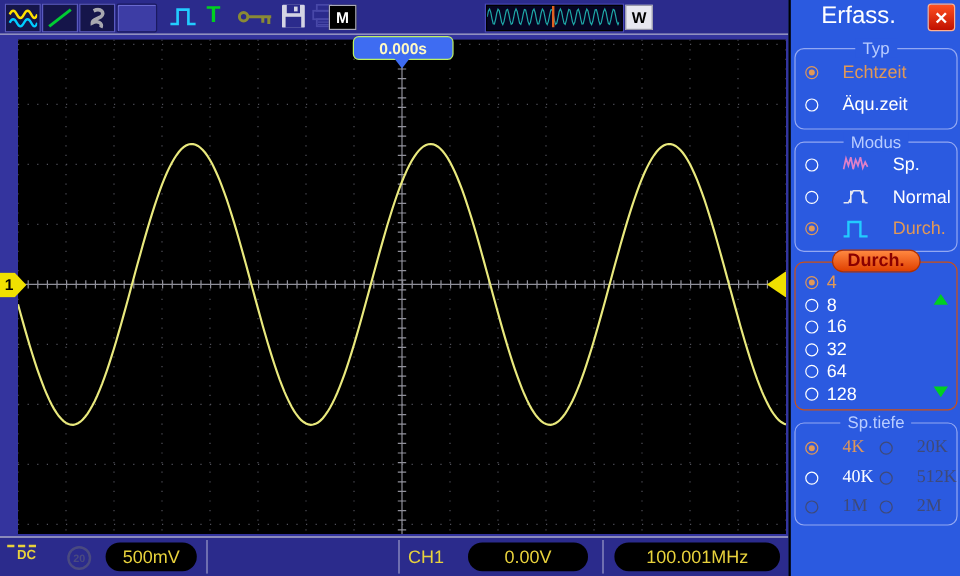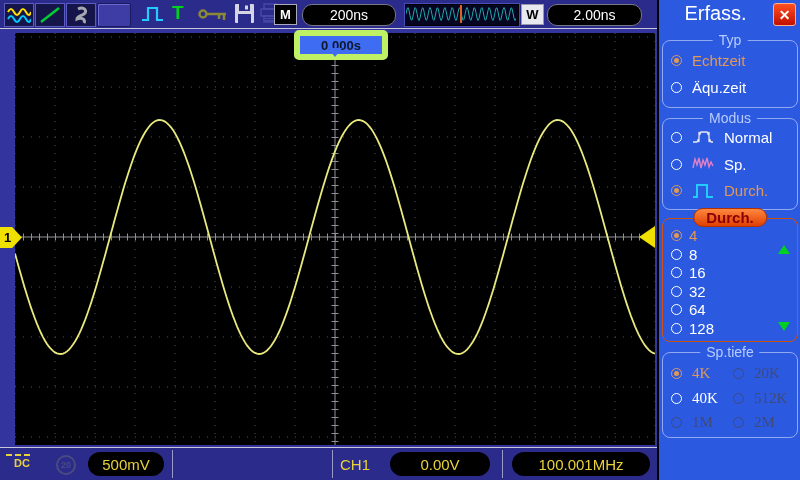--- a/index.html
+++ b/index.html
@@ -15,22 +15,22 @@
   .mwbox{position:absolute;top:4px;width:21px;height:19px;display:flex;align-items:center;justify-content:center;
          font-size:13px;font-weight:bold;}
   .m-box{left:274px;background:#000;color:#fff;border:1px solid #aab;}
   .w-box{left:521px;background:#e8e8f0;color:#000;border:1px solid #99a;}
   .pill{position:absolute;top:4px;height:20px;background:#000;border:1px solid #778;border-radius:10px;
         color:#fff;font-size:14px;display:flex;align-items:center;justify-content:center;}
   .preview{position:absolute;left:405px;top:4px;width:112px;height:20px;background:#050522;border:1px solid #000;box-shadow:0 0 0 1px #4a4ab8;}
   
   .display{position:absolute;left:0;top:29px;width:657px;height:418px;background:#34349e;}
   .graticule{position:absolute;left:15px;top:4px;width:640px;height:412px;background:#000;}
-  .timetab{position:absolute;left:294px;top:30px;width:82px;height:18px;background:#3e6cf2;border:6px solid #bef264;
-           border-radius:5px;color:#0f172a;font-size:13px;font-weight:bold;display:flex;align-items:center;justify-content:center;z-index:5;text-align:center;}
+  .timetab{position:absolute;left:294px;top:30px;width:82px;height:18px;background:#3e6cf2;border:1px solid #bef264;
+           border-radius:5px;color:#fef9c3;font-size:13px;font-weight:bold;display:flex;align-items:center;justify-content:center;z-index:5;text-align:center;}
   .timetab-ptr{position:absolute;left:328px;top:48px;width:0;height:0;border-left:7px solid transparent;
            border-right:7px solid transparent;border-top:9px solid #3e6cf2;z-index:5;}
   .ch-marker{position:absolute;left:0;top:227px;width:22px;height:21px;background:#f0e000;
            clip-path:polygon(0 0,55% 0,100% 50%,55% 100%,0 100%);color:#000;font-size:13px;font-weight:bold;
            display:flex;align-items:center;padding-left:4px;box-sizing:border-box;z-index:4;}
   .trig-marker{position:absolute;left:639px;top:226px;width:16px;height:22px;background:#f0e000;
            clip-path:polygon(100% 0,0 50%,100% 100%);z-index:4;}
   
   .dcicon{position:absolute;left:6px;top:6px;width:24px;text-align:right;}
   .dcicon .dash{height:0;border-top:2px dashed #e8d23c;margin-bottom:1px;}
@@ -51,21 +51,21 @@
   .group{position:absolute;left:3px;width:136px;border:1px solid #93a8f2;border-radius:8px;box-sizing:border-box;}
   .legend{position:absolute;top:-9px;left:50%;transform:translateX(-50%);background:#2b5ae0;padding:0 6px;
           color:#b8ccff;font-size:14px;white-space:nowrap;text-align:center;}
   .g-typ{top:40px;height:68px;}
   .g-modus{top:118px;height:92px;}
   .g-durch{top:218px;height:124px;border-color:#d05010;}
   .g-sptiefe{top:352px;height:86px;}
   .durch-pill{position:absolute;top:-11px;left:50%;transform:translateX(-50%);background:linear-gradient(#ff8840,#e04000);
           border:1px solid #b03000;border-radius:10px;padding:0 12px;color:#8a0000;font-size:15px;font-weight:bold;white-space:nowrap;}
   .rows{display:flex;flex-direction:column;justify-content:space-evenly;height:100%;padding-left:8px;box-sizing:border-box;}
-  .row{display:flex;align-items:center;gap:10px;font-size:15px;color:#fff;}
+  .row{display:flex;align-items:center;gap:20px;font-size:15px;color:#fff;}
   .radio{width:11px;height:11px;border:1px solid #fff;border-radius:50%;position:relative;flex:0 0 auto;box-sizing:border-box;}
   .sel{color:#e09858;}
   .sel .radio{border-color:#e09858;}
   .sel .radio::after{content:'';position:absolute;left:2px;top:2px;width:5px;height:5px;background:#e09858;border-radius:50%;}
   .dis{color:#3f4a78;}
   .dis .radio{border-color:#3f4a78;}
   .durch-rows{padding:8px 0 4px 8px;display:flex;flex-direction:column;height:100%;box-sizing:border-box;justify-content:space-between;}
   .durch-rows .row{font-size:15px;gap:7px;}
   .arrow-up,.arrow-down{position:absolute;right:7px;width:0;height:0;border-left:6px solid transparent;border-right:6px solid transparent;}
   .arrow-up{top:26px;border-bottom:9px solid #00d020;}
@@ -122,29 +122,27 @@
     <div class="glyph" style="left:259px">
       <svg width="22" height="20" viewBox="0 0 22 20">
         <rect x="5" y="1" width="12" height="5" fill="none" stroke="#4848a8" stroke-width="1.5"></rect>
         <rect x="2" y="6" width="18" height="7" fill="none" stroke="#4848a8" stroke-width="1.5"></rect>
         <rect x="5" y="13" width="12" height="6" fill="none" stroke="#4848a8" stroke-width="1.5"></rect>
         <line x1="6" y1="15.5" x2="16" y2="15.5" stroke="#4848a8" stroke-width="1"></line>
         <line x1="6" y1="17.5" x2="16" y2="17.5" stroke="#4848a8" stroke-width="1"></line>
       </svg>
     </div>
     <div class="mwbox m-box">M</div>
-    <div class="pill" style="left:302px;width:92px">200ns</div>
     <div class="preview">
       <svg id="previewsvg" width="110" height="18" viewBox="0 0 110 18">
           <path d="M0,9.0L1,4.1L2,2.6L3,5.4L4,10.7L5,14.8L6,15.0L7,11.1L8,5.8L9,2.6L10,3.8L11,8.5L12,13.5L13,15.5L14,13.0L15,7.8L16,3.4L17,2.8L18,6.4L19,11.8L20,15.2L21,14.5L22,10.0L23,4.8L24,2.5L25,4.6L26,9.7L27,14.3L28,15.3L29,12.0L30,6.7L31,2.9L32,3.3L33,7.6L34,12.8L35,15.5L36,13.7L37,8.8L38,4.0L39,2.6L40,5.6L41,10.9L42,14.9L43,14.9L44,10.9L45,5.6L46,2.6L47,3.9L48,8.7L49,13.7L50,15.5L51,12.8L52,7.6L53,3.3L54,2.9L55,6.6L56,12.0L57,15.3L58,14.3L59,9.7L60,4.6L61,2.5L62,4.8L63,9.9L64,14.4L65,15.3L66,11.8L67,6.5L68,2.8L69,3.4L70,7.8L71,13.0L72,15.5L73,13.6L74,8.6L75,3.8L76,2.6L77,5.8L78,11.1L79,15.0L80,14.8L81,10.7L82,5.4L83,2.6L84,4.1L85,9.0L86,13.9L87,15.5L88,12.7L89,7.4L90,3.2L91,3.0L92,6.8L93,12.2L94,15.4L95,14.2L96,9.5L97,4.5L98,2.5L99,4.9L100,10.1L101,14.6L102,15.2L103,11.6L104,6.3L105,2.8L106,3.5L107,8.0L108,13.2L109,15.5L110,13.4" stroke="#1fa8a8" stroke-width="1" fill="none"></path>
           <line x1="55" y1="0" x2="55" y2="18" stroke="#e06020" stroke-width="2"></line>
         </svg>
     </div>
     <div class="mwbox w-box" style="left: 521px;">W</div>
-    <div class="pill" style="left:547px;width:93px">2.00ns</div>
   </div>
 
   <div class="display">
     <div class="graticule">
       <svg id="gridsvg" width="640" height="412" viewBox="0 0 640 412">
           <line x1="0" y1="0" x2="0" y2="412" stroke="#50505a" stroke-width="1" stroke-dasharray="1 7"></line>
           <line x1="40" y1="0" x2="40" y2="412" stroke="#50505a" stroke-width="1" stroke-dasharray="1 7"></line>
           <line x1="80" y1="0" x2="80" y2="412" stroke="#50505a" stroke-width="1" stroke-dasharray="1 7"></line>
           <line x1="120" y1="0" x2="120" y2="412" stroke="#50505a" stroke-width="1" stroke-dasharray="1 7"></line>
           <line x1="160" y1="0" x2="160" y2="412" stroke="#50505a" stroke-width="1" stroke-dasharray="1 7"></line>
@@ -220,30 +218,30 @@
         </div>
       </div>
     </div>
 
     <div class="group g-modus">
       <div class="legend">Modus</div>
       <div class="rows">
         <div class="row">
           <span class="radio"></span>
           <svg width="22" height="16" viewBox="0 0 22 16">
+            <path d="M1,12 l2,-9 2,6 2,-7 2,10 2,-8 2,5 2,-7 2,9 2,-5 2,4" stroke="#e080c8" stroke-width="1.4" fill="none"></path>
+          </svg>
+          <span>Sp.</span>
+        </div>
+        <div class="row">
+          <span class="radio"></span>
+          <svg width="22" height="16" viewBox="0 0 22 16">
             <path d="M1,13 h4 l1,-2 1,2 v-10 l1,2 1,-2 h6 l1,2 1,-2 v10 l1,-2 1,2 h2" stroke="#e8e8f0" stroke-width="1.3" fill="none"></path>
           </svg>
           <span>Normal</span>
-        </div>
-        <div class="row">
-          <span class="radio"></span>
-          <svg width="22" height="16" viewBox="0 0 22 16">
-            <path d="M1,12 l2,-9 2,6 2,-7 2,10 2,-8 2,5 2,-7 2,9 2,-5 2,4" stroke="#e080c8" stroke-width="1.4" fill="none"></path>
-          </svg>
-          <span>Sp.</span>
         </div>
         <div class="row sel">
           <span class="radio"></span>
           <svg width="22" height="16" viewBox="0 0 22 16">
             <path d="M1,14 h4 v-12 h10 v12 h6" stroke="#22ccff" stroke-width="2" fill="none"></path>
           </svg>
           <span>Durch.</span>
         </div>
       </div>
     </div>

